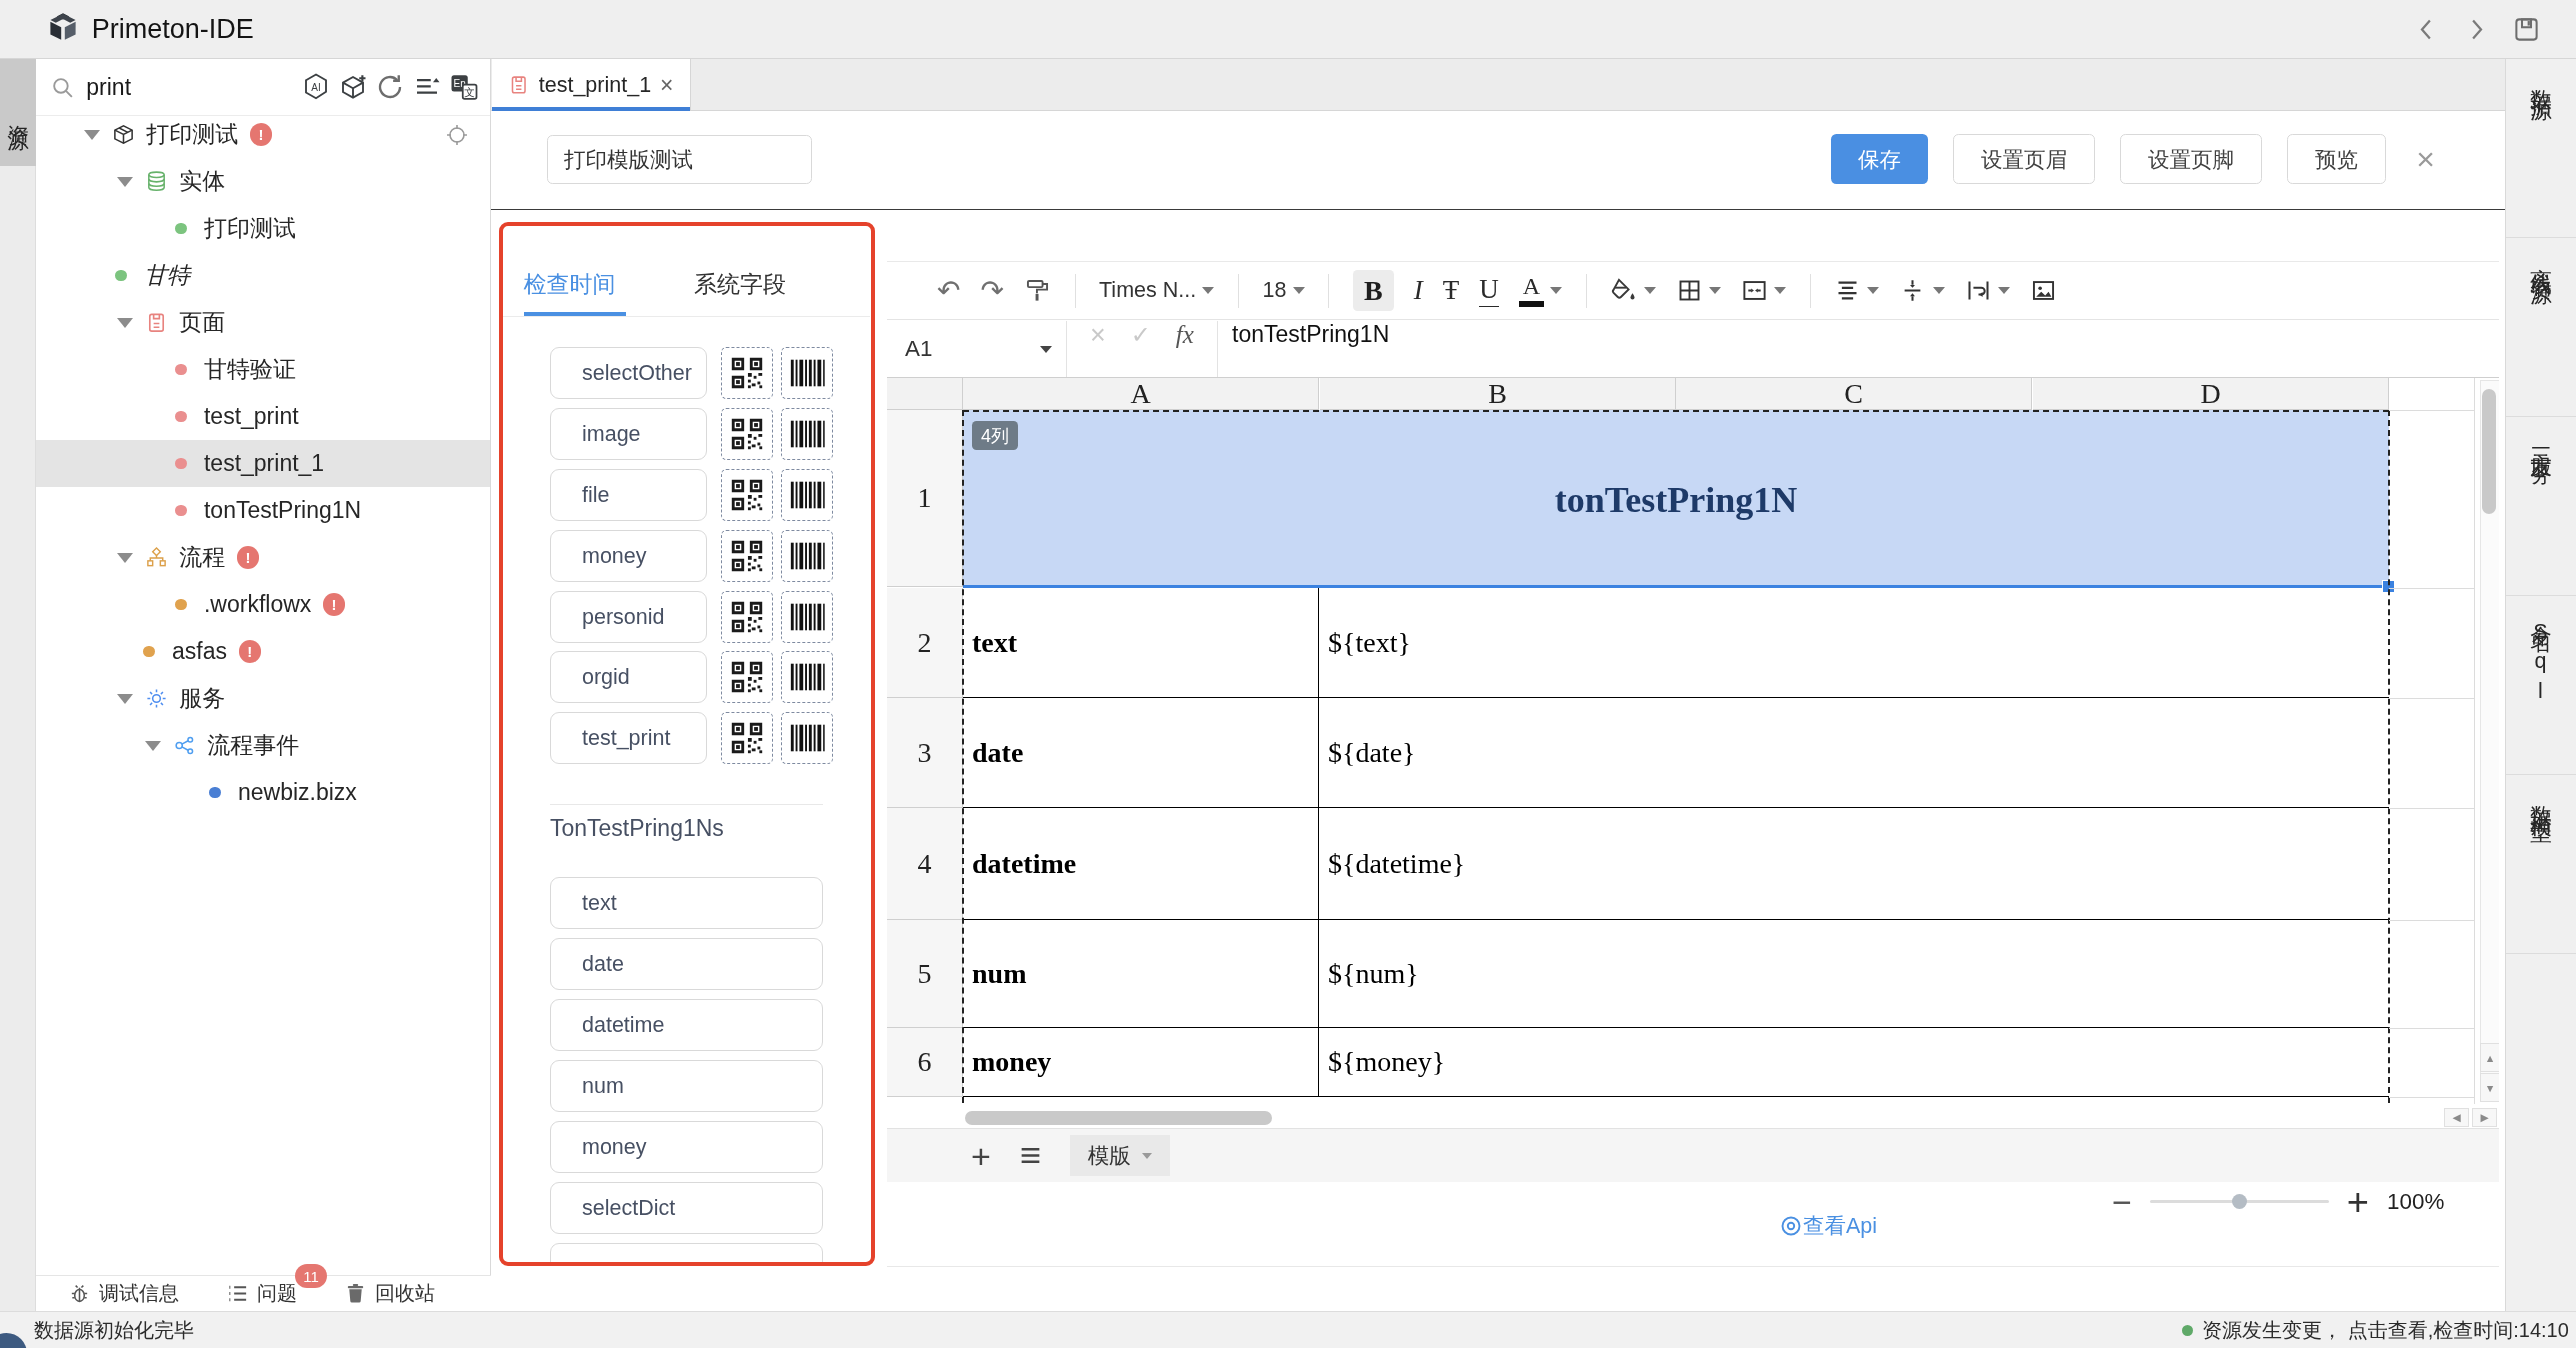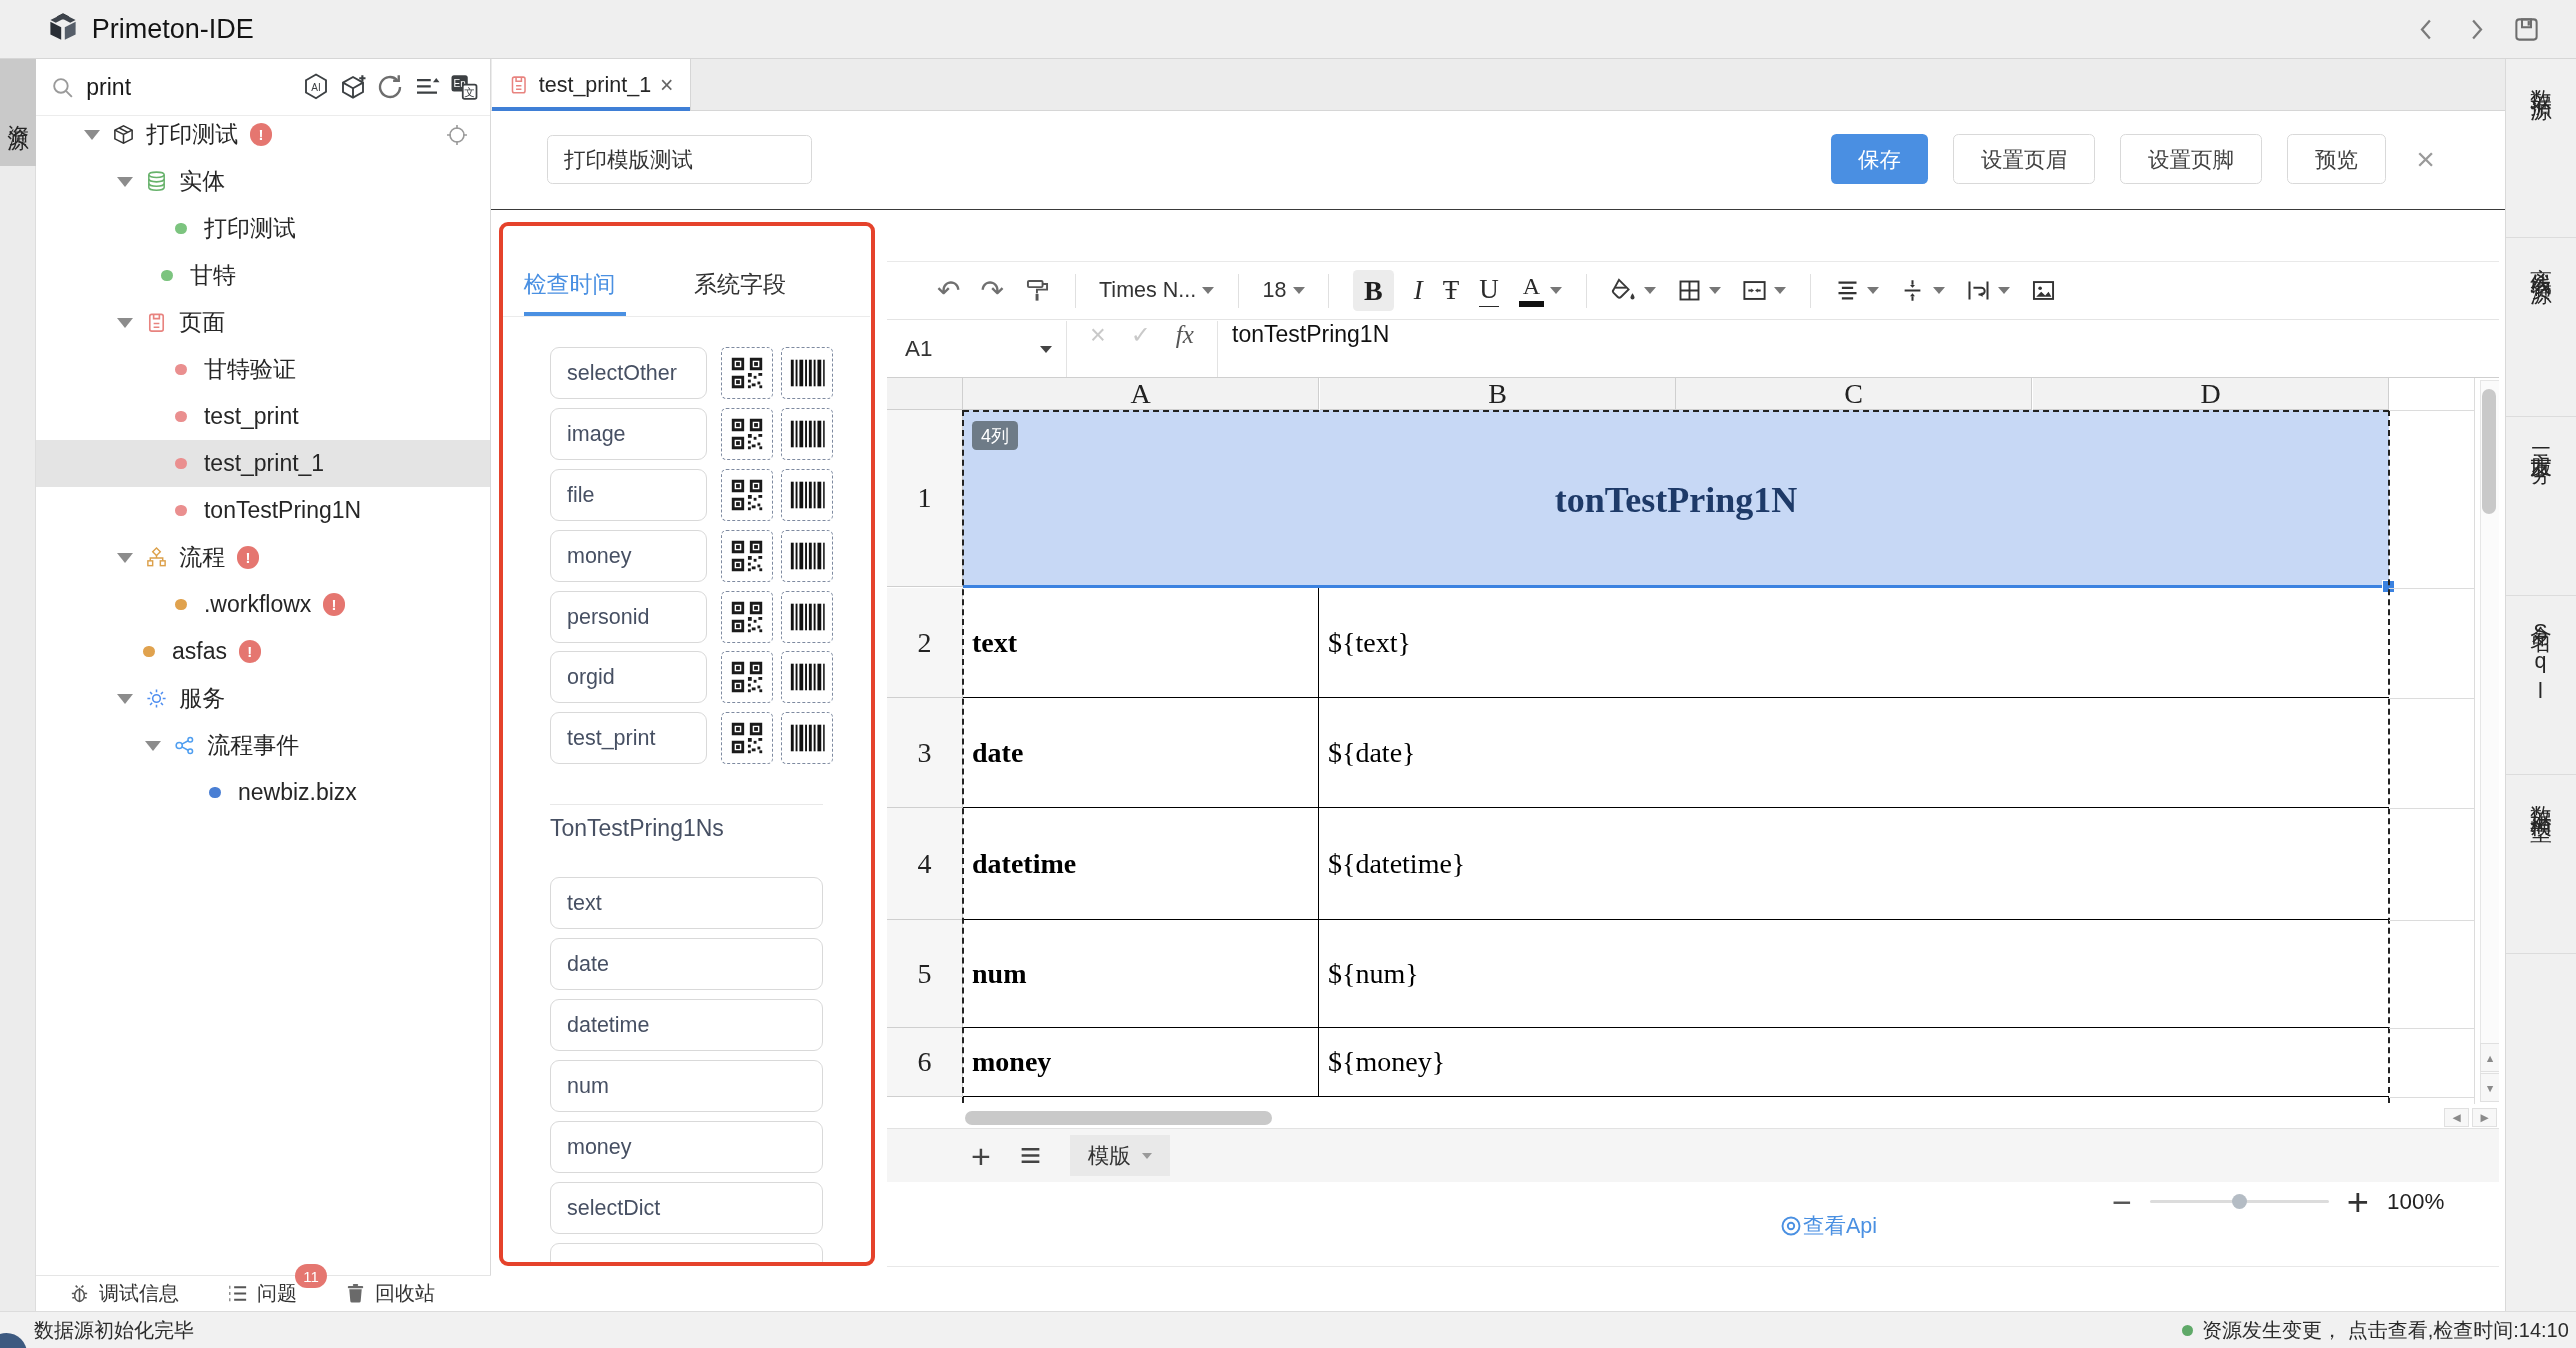--- a/index.html
+++ b/index.html
@@ -77,21 +77,21 @@
 
   
   #fieldpanel{position:absolute;left:499px;top:222px;width:376px;height:1044px;background:#fff;
               border:4.5px solid #e5422b;border-radius:9px;z-index:30;overflow:hidden;}
   .fp-tab{position:absolute;top:43px;font-size:23px;}
   #fp-tab-form{left:20.6px;color:#4a90e2;}
   #fp-tab-sys{left:191px;color:#333;}
   #fp-underline{position:absolute;left:20.6px;top:86px;width:102px;height:3.6px;background:#4a90e2;}
   #fp-divider{position:absolute;left:0;top:90px;width:367px;height:0.9px;background:#ebebeb;}
   .chip{border:1.8px solid #d9d9d9;border-radius:9px;font-size:21.5px;color:#475063;
-        display:flex;align-items:center;padding-left:16px;background:#fff;}
+        display:flex;align-items:center;padding-left:31px;background:#fff;}
   .fprow{position:absolute;left:0;width:367px;height:52px;}
   .fprow .chip{position:absolute;left:47px;top:0;width:157px;height:52px;}
   .dash{position:absolute;top:0;width:52px;height:52px;border:1.8px dashed #7e8aa0;border-radius:5.4px;
         display:flex;align-items:center;justify-content:center;}
   .dash svg{width:38px;height:38px;}
   .dash.qr{left:218px;} .dash.bar{left:278px;}
   #fp-divider2{position:absolute;left:47px;top:578px;width:273px;height:0.9px;background:#e8e8e8;}
   #fp-group-title{position:absolute;left:47px;top:589px;font-size:23px;color:#475063;}
   .gchip{position:absolute;left:47px;width:273px;height:52px;}
 
@@ -279,21 +279,21 @@
               <path d="M4 9.5V14c0 1.6 3.6 2.9 8 2.9s8-1.3 8-2.9V9.5"></path>
               <path d="M4 14v4.2c0 1.6 3.6 2.9 8 2.9s8-1.3 8-2.9V14"></path>
             </svg>
           </span>
           <span class="lbl">实体</span>
         </div>
         <div class="trow" style="padding-left: 134px;">
           <span class="dot" style="background: rgb(124, 196, 127);"></span>
           <span class="lbl">打印测试</span>
         </div>
-        <div class="trow" style="padding-left: 120px;">
+        <div class="trow" style="padding-left: 74px; font-style: italic;">
           <span class="dot" style="background: rgb(124, 196, 127);"></span>
           <span class="lbl">甘特</span>
         </div>
         <div class="trow" style="padding-left: 81px;">
           <span class="caret"></span>
           <span class="ticon">
             <svg viewBox="0 0 24 24" fill="none" stroke="#e8837f" stroke-width="1.7">
               <rect x="5" y="3.5" width="14" height="17.5" rx="2"></rect>
               <path d="M9 3.5V8h6V3.5"></path>
               <path d="M9 13h6M9 17h6"></path>

